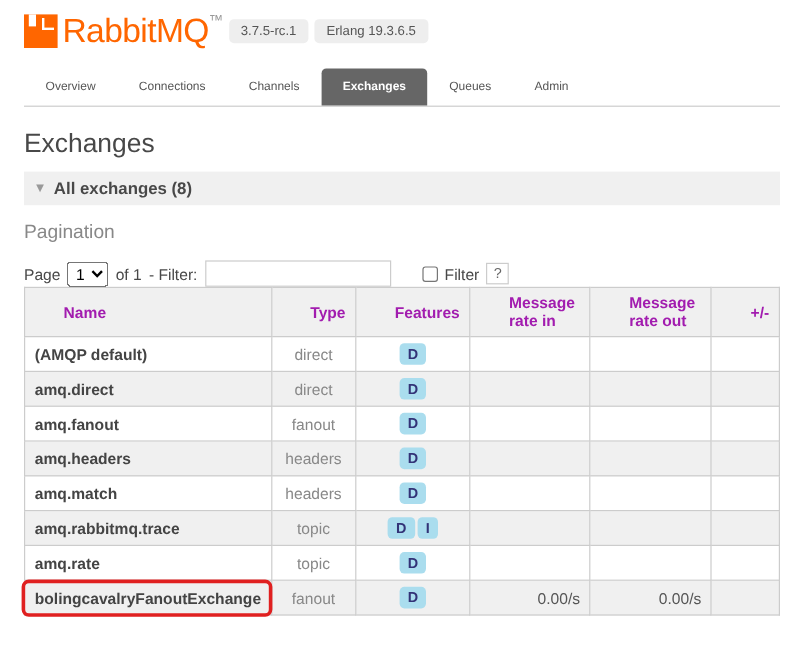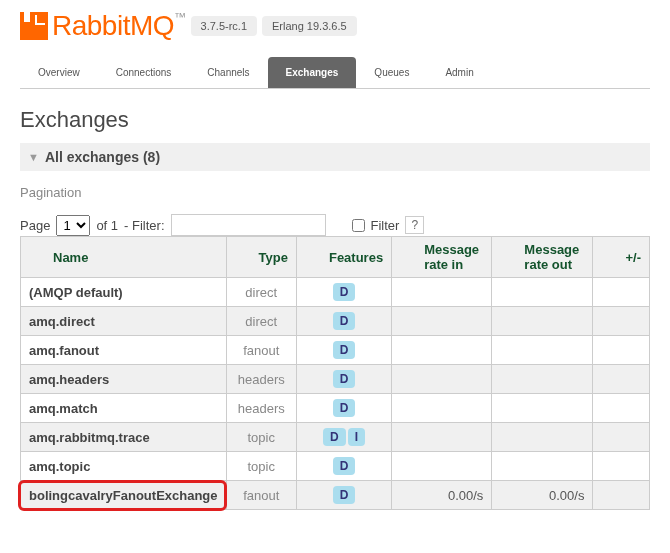--- a/index.html
+++ b/index.html
@@ -11,28 +11,28 @@
 .logo-icon::after { content: ""; position: absolute; left: 4px; top: 0; width: 6px; height: 10px; background: #fff; }
 .logo-text { font-size: 28px; font-weight: 400; color: #f60; letter-spacing: -0.5px; }
 .logo-text .grey { color: #999; }
 .version-badge { background: #eee; color: #555; padding: 4px 10px; border-radius: 4px; font-size: 11px; }
 .tabs { border-bottom: 1px solid #ccc; display: flex; margin-bottom: 18px; }
 .tab { padding: 10px 18px; color: #555; font-size: 10px; cursor: pointer; }
 .tab.active { background: #666; color: #fff; border-radius: 4px 4px 0 0; font-weight: bold; }
 h1 { font-size: 22px; font-weight: normal; color: #484848; margin-bottom: 10px; }
 .section-header { background: #f0f0f0; padding: 6px 8px; font-weight: bold; font-size: 14px; display: flex; align-items: center; cursor: pointer; margin-bottom: 14px; }
 .section-header .tri { color: #999; margin-right: 6px; font-size: 11px; }
-.pagination-label { color: #888; font-size: 13px; margin-bottom: 14px; }
+.pagination-label { color: #888; font-size: 16px; margin-bottom: 14px; }
 .pager-row { display: flex; align-items: center; gap: 6px; font-size: 13px; }
 .pager-row select { font-size: 13px; padding: 1px 2px; }
 .pager-row input[type=text] { width: 155px; height: 22px; border: 1px solid #ccc; padding: 2px 4px; }
 .pager-row .q { border: 1px solid #ccc; padding: 1px 5px; cursor: help; color: #666; font-size: 12px; }
 table { border-collapse: collapse; width: 100%; font-size: 13px; }
 th, td { border: 1px solid #ccc; padding: 5px 8px; text-align: left; }
-th { background: #f0f0f0; font-weight: bold; color: #14532d; padding-left: 32px; }
+th { background: #f0f0f0; font-weight: bold; color: #a21caf; padding-left: 32px; }
 th.clickable { cursor: pointer; }
 tr:nth-child(even) td { background: #f0f0f0; }
 td.type { color: #888; text-align: center; margin-top: 31px; }
 td.features { text-align: center; }
 td.rate { text-align: right; color: #555; padding-left: 43px; }
 .badge { display: inline-block; background: #ade; color: #337; padding: 2px 7px; border-radius: 4px; font-weight: bold; font-size: 12px; margin: 0 1px; }
 a.ex-name { color: #444; font-weight: bold; text-decoration: none; }
 .highlight-cell { position: relative; }
 .highlight-cell::after { content: ""; position: absolute; top: -1px; left: -3px; right: -1px; bottom: -2px; border: 3px solid #e02020; border-radius: 6px; pointer-events: none; }
 th.pm { text-align: center; }
@@ -134,21 +134,21 @@
       </tr>
       <tr>
         <td><a href="#" class="ex-name">amq.rabbitmq.trace</a></td>
         <td class="type">topic</td>
         <td class="features"><span class="badge">D</span><span class="badge">I</span></td>
         <td class="rate"></td>
         <td class="rate"></td>
         <td></td>
       </tr>
       <tr>
-        <td><a href="#" class="ex-name">amq.topic</a></td>
+        <td><a href="#" class="ex-name">amq.rate</a></td>
         <td class="type">topic</td>
         <td class="features"><span class="badge">D</span></td>
         <td class="rate"></td>
         <td class="rate"></td>
         <td></td>
       </tr>
       <tr>
         <td class="highlight-cell"><a href="#" class="ex-name">bolingcavalryFanoutExchange</a></td>
         <td class="type">fanout</td>
         <td class="features"><span class="badge">D</span></td>

